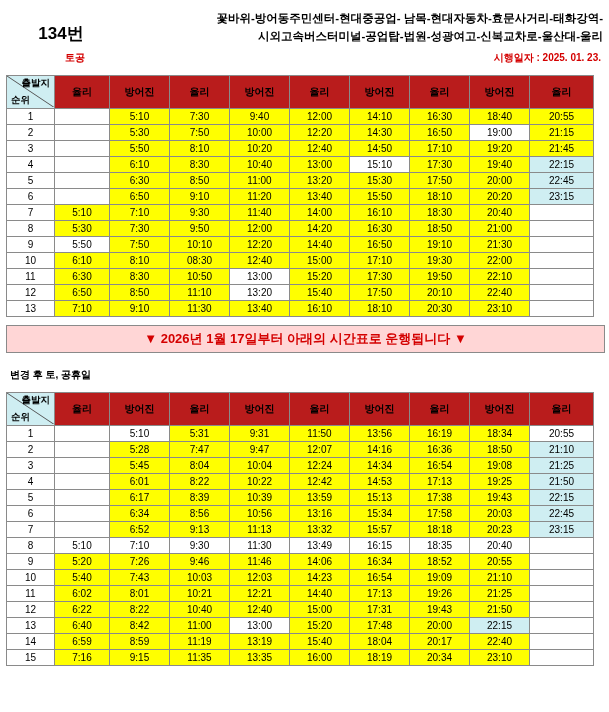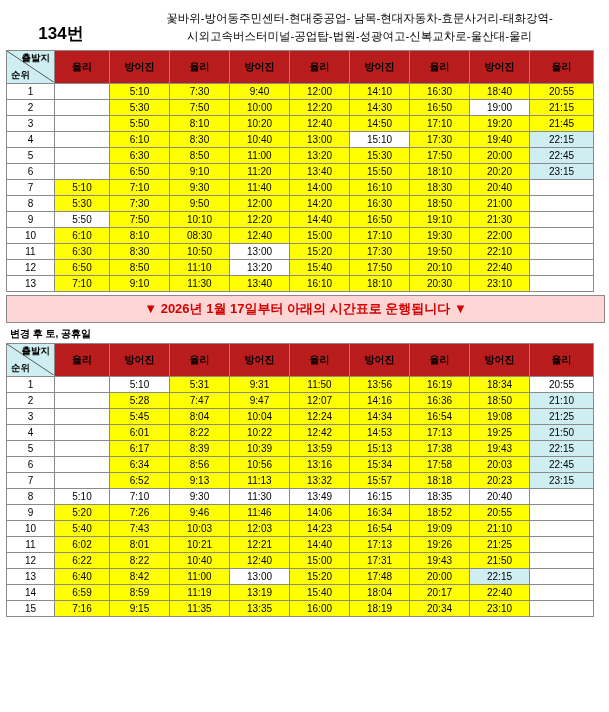--- a/index.html
+++ b/index.html
@@ -5,59 +5,64 @@
   html,body{margin:0;padding:0;}
   body{
     width:609px;height:712px;background:#ffffff;
     font-family:"Liberation Sans","DejaVu Sans",sans-serif;
     font-size:10px;color:#000;overflow:hidden;
   }
   .page{position:relative;width:609px;height:712px;}
   
   .hdr{display:flex;align-items:flex-start;padding:10px 6px 4px 6px;}
   .route-no{font-size:17px;font-weight:bold;width:110px;text-align:center;padding-top:12px;}
-  .route-desc{flex:1;text-align:center;font-size:11.5px;line-height:1.55;font-weight:normal;}
+  .route-desc{flex:1;text-align:right;font-size:11.5px;line-height:1.55;font-weight:bold;}
   
   .notice-row{display:flex;align-items:center;font-size:10px;font-weight:bold;padding:1px 0 2px 0;}
   .notice-left{width:150px;text-align:center;color:#d40000;}
   .notice-mid{flex:1;}
   .notice-right{width:200px;text-align:right;padding-right:8px;color:#d40000;}
   
-  table{border-collapse:collapse;width:473px;margin:0 6px;table-layout:fixed;}
+  table{border-collapse:collapse;width:473px;margin:8px 6px;table-layout:fixed;}
   td,th{border:1px solid #8a8a8a;text-align:center;font-size:10px;height:15px;padding:0;}
   .hcell{background:#b91c1c;font-weight:bold;height:17px;}
   .corner{background:#cfeef2;position:relative;padding:0;}
   .corner .diag{position:absolute;inset:0;}
   .corner .t1{position:absolute;right:4px;top:1px;font-weight:bold;font-size:9.5px;}
   .corner .t2{position:absolute;left:4px;bottom:1px;font-weight:bold;font-size:9.5px;}
   .idx{background:#ffffff;}
   .c-yellow{background:#ffff00;}
   .c-white{background:#ffffff;}
   .c-blue{background:#cfeef2;}
   .banner{
-    width:597px;margin:3px 6px 2px 6px;border:1px solid #8a8a8a;background:#ffd6d6;
+    width:597px;margin:3px 6px 13px 6px;border:1px solid #8a8a8a;background:#ffd6d6;
     color:#d40000;font-weight:bold;font-size:13px;text-align:center;padding:4px 0;
   }
   .sub-banner{display:flex;align-items:flex-end;font-size:10px;font-weight:bold;padding:2px 0 2px 0;}
   .sub-left{width:170px;padding-left:10px;color:#000;}
   .sub-right{flex:1;text-align:right;padding-right:8px;color:#d40000;}
 </style>
 </head>
 <body>
 
 <div class="page">
 
   <div class="hdr">
     <div class="route-no">134번</div>
     <div class="route-desc">
       <div>꽃바위-방어동주민센터-현대중공업- 남목-현대자동차-효문사거리-태화강역-</div>
       <div>시외고속버스터미널-공업탑-법원-성광여고-신복교차로-울산대-울리</div>
     </div>
   </div>
 
+  <div class="notice-row">
+    <div class="notice-left">토공</div>
+    <div class="notice-mid"></div>
+    <div class="notice-right">시행일자 : 2025. 01. 23.</div>
+  </div>
 
   <table id="t1">
       <colgroup>
         <col style="width: 48px;">
         <col style="width: 55px;">
         <col style="width: 60px;">
         <col style="width: 60px;">
         <col style="width: 60px;">
         <col style="width: 60px;">
         <col style="width: 60px;">

